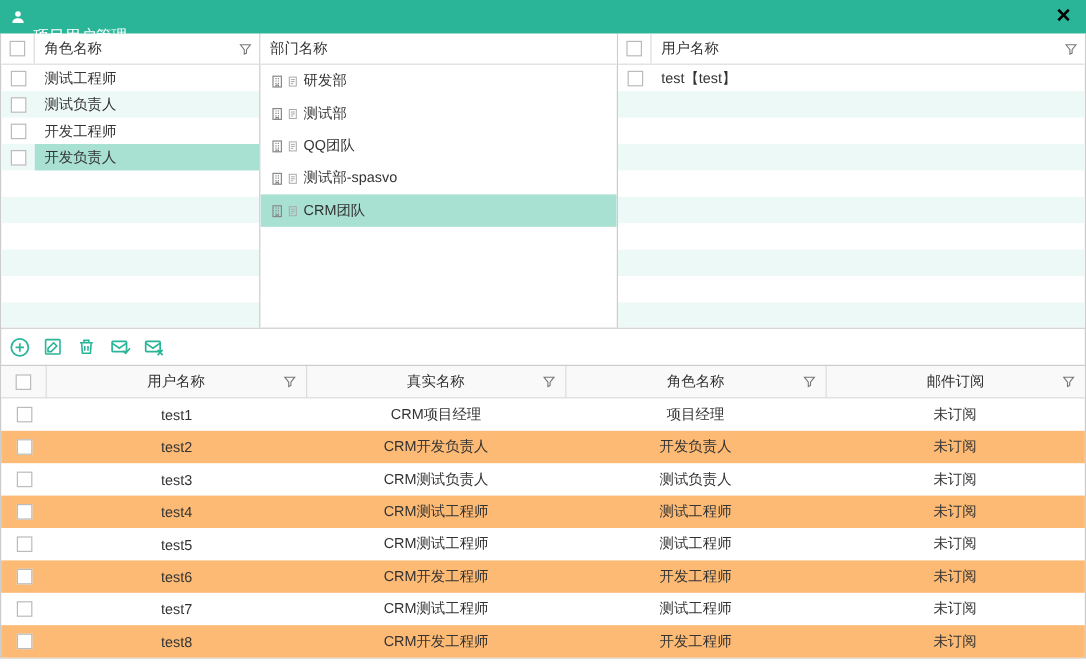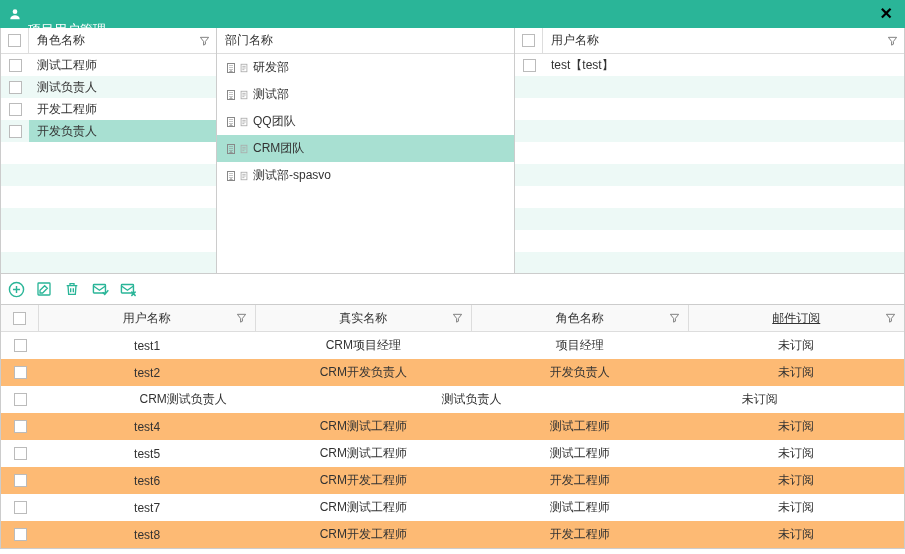--- a/index.html
+++ b/index.html
@@ -37,21 +37,21 @@
   
   .checkbox { width: 13px; height: 13px; border: 1px solid #bbb; background: #fff; display: inline-block; cursor: pointer; }
   
   .toolbar { height: 30px; display: flex; align-items: center; padding: 0 6px; gap: 10px; border-left: 1px solid #ccc; border-right: 1px solid #ccc; }
   .toolbar .tb-icon { width: 18px; height: 18px; display: flex; align-items: center; justify-content: center; color: #2ab598; cursor: pointer; }
   
   .grid { border: 1px solid #ccc; border-top: 1px solid #ccc; }
   .grid-header { display: flex; height: 27px; background: #f9f9f9; border-bottom: 1px solid #ddd; }
   .gh-check { width: 38px; display: flex; align-items: center; justify-content: center; border-right: 1px solid #ddd; }
   .gh-col { flex: 1; display: flex; align-items: center; justify-content: center; border-right: 1px solid #ddd; position: relative; }
-  .gh-col:last-child { border-right: none; text-decoration: underline; }
+  .gh-col:last-child { border-right: none; }
   .gh-col .filter-icon { right: 8px; }
   
   .grid-row { display: flex; height: 27px; justify-content: flex-end; }
   .grid-row.even { background: #fdba74; }
   .gr-check { width: 38px; display: flex; align-items: center; justify-content: center; }
   .gr-cell { flex: 1; display: flex; align-items: center; justify-content: center; }
   
   svg { display: block; }
 </style>
 </head>
@@ -181,49 +181,49 @@
             </svg>
           </span>
           <span class="doc-icon">
             <svg width="10" height="10" viewBox="0 0 24 24" fill="none" stroke="#aaa" stroke-width="2">
               <rect x="5" y="3" width="14" height="18"></rect>
               <path d="M8 8h8M8 12h8M8 16h5"></path>
             </svg>
           </span>
           <span>QQ团队</span>
         </div>
+        <div class="tree-item">
+          <span class="building-icon">
+            <svg width="12" height="12" viewBox="0 0 24 24" fill="none" stroke="#888" stroke-width="2">
+              <rect x="5" y="3" width="14" height="18"></rect>
+              <path d="M9 7h2M13 7h2M9 11h2M13 11h2M9 15h2M13 15h2M10 21v-3h4v3"></path>
+            </svg>
+          </span>
+          <span class="doc-icon">
+            <svg width="10" height="10" viewBox="0 0 24 24" fill="none" stroke="#aaa" stroke-width="2">
+              <rect x="5" y="3" width="14" height="18"></rect>
+              <path d="M8 8h8M8 12h8M8 16h5"></path>
+            </svg>
+          </span>
+          <span>测试部-spasvo</span>
+        </div>
         <div class="tree-item selected">
           <span class="building-icon">
             <svg width="12" height="12" viewBox="0 0 24 24" fill="none" stroke="#888" stroke-width="2">
               <rect x="5" y="3" width="14" height="18"></rect>
               <path d="M9 7h2M13 7h2M9 11h2M13 11h2M9 15h2M13 15h2M10 21v-3h4v3"></path>
             </svg>
           </span>
           <span class="doc-icon">
             <svg width="10" height="10" viewBox="0 0 24 24" fill="none" stroke="#aaa" stroke-width="2">
               <rect x="5" y="3" width="14" height="18"></rect>
               <path d="M8 8h8M8 12h8M8 16h5"></path>
             </svg>
           </span>
           <span>CRM团队</span>
-        </div>
-        <div class="tree-item">
-          <span class="building-icon">
-            <svg width="12" height="12" viewBox="0 0 24 24" fill="none" stroke="#888" stroke-width="2">
-              <rect x="5" y="3" width="14" height="18"></rect>
-              <path d="M9 7h2M13 7h2M9 11h2M13 11h2M9 15h2M13 15h2M10 21v-3h4v3"></path>
-            </svg>
-          </span>
-          <span class="doc-icon">
-            <svg width="10" height="10" viewBox="0 0 24 24" fill="none" stroke="#aaa" stroke-width="2">
-              <rect x="5" y="3" width="14" height="18"></rect>
-              <path d="M8 8h8M8 12h8M8 16h5"></path>
-            </svg>
-          </span>
-          <span>测试部-spasvo</span>
         </div>
       </div>
   </div>
 
   <div class="panel panel-users">
     <div class="panel-header">
       <div class="hdr-check">
         <span class="checkbox"></span>
       </div>
       <div class="hdr-label">
@@ -370,20 +370,21 @@
         </div>
         <div class="gr-cell">test2</div>
         <div class="gr-cell">CRM开发负责人</div>
         <div class="gr-cell">开发负责人</div>
         <div class="gr-cell">未订阅</div>
       </div>
       <div class="grid-row">
         <div class="gr-check">
           <span class="checkbox"></span>
         </div>
+        <div class="gr-cell">test3</div>
         <div class="gr-cell">CRM测试负责人</div>
         <div class="gr-cell">测试负责人</div>
         <div class="gr-cell">未订阅</div>
       </div>
       <div class="grid-row even">
         <div class="gr-check">
           <span class="checkbox"></span>
         </div>
         <div class="gr-cell">test4</div>
         <div class="gr-cell">CRM测试工程师</div>

